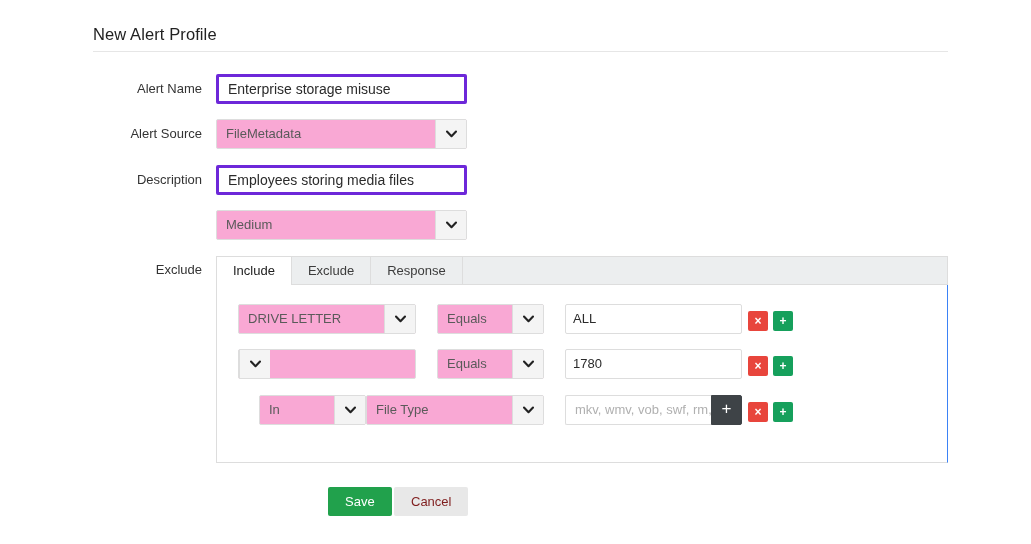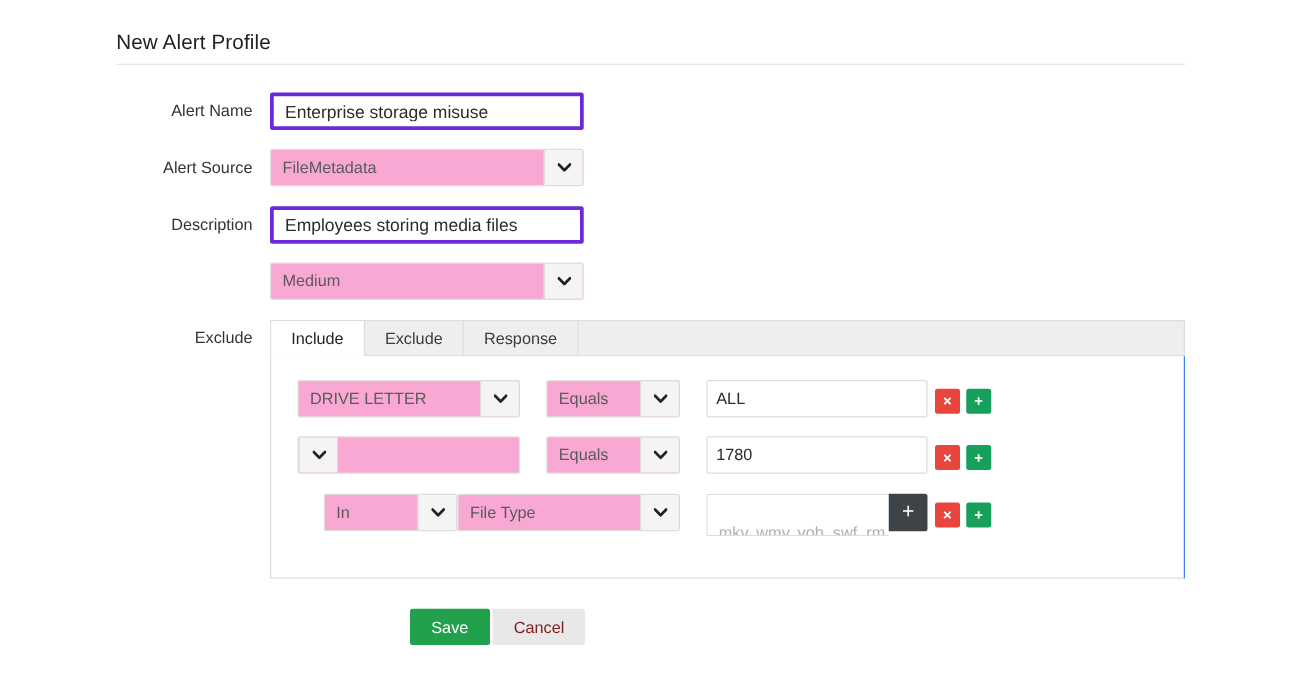--- a/index.html
+++ b/index.html
@@ -201,21 +201,21 @@
   .tag-input-group {
     margin-left: 21px;
     display: flex;
     align-items: stretch;
     height: 30px;
   }
   .tag-input {
     box-sizing: border-box;
     width: 146px;
     height: 30px;
-    padding: 16px 9px;
+    padding: 0 9px;
     line-height: 28px;
     border: 1px solid #dddddd;
     border-right: none;
     border-radius: 2px 0 0 2px;
     background: #ffffff;
     font-size: 13px;
     color: #b0b0b0;
     white-space: nowrap;
     overflow: hidden;
   }

